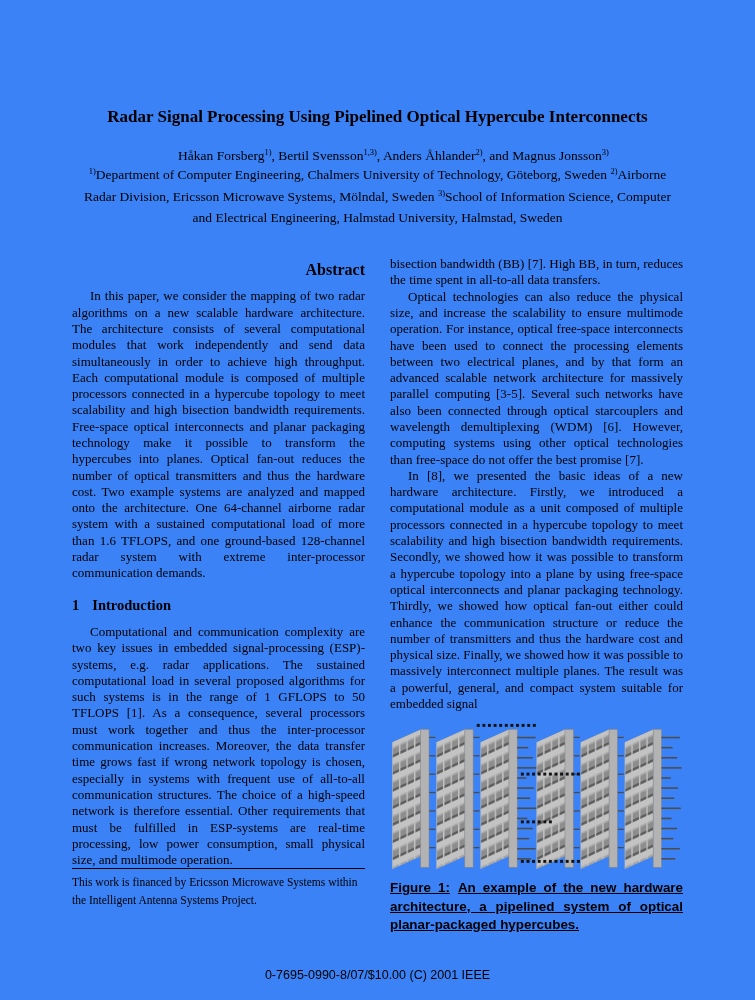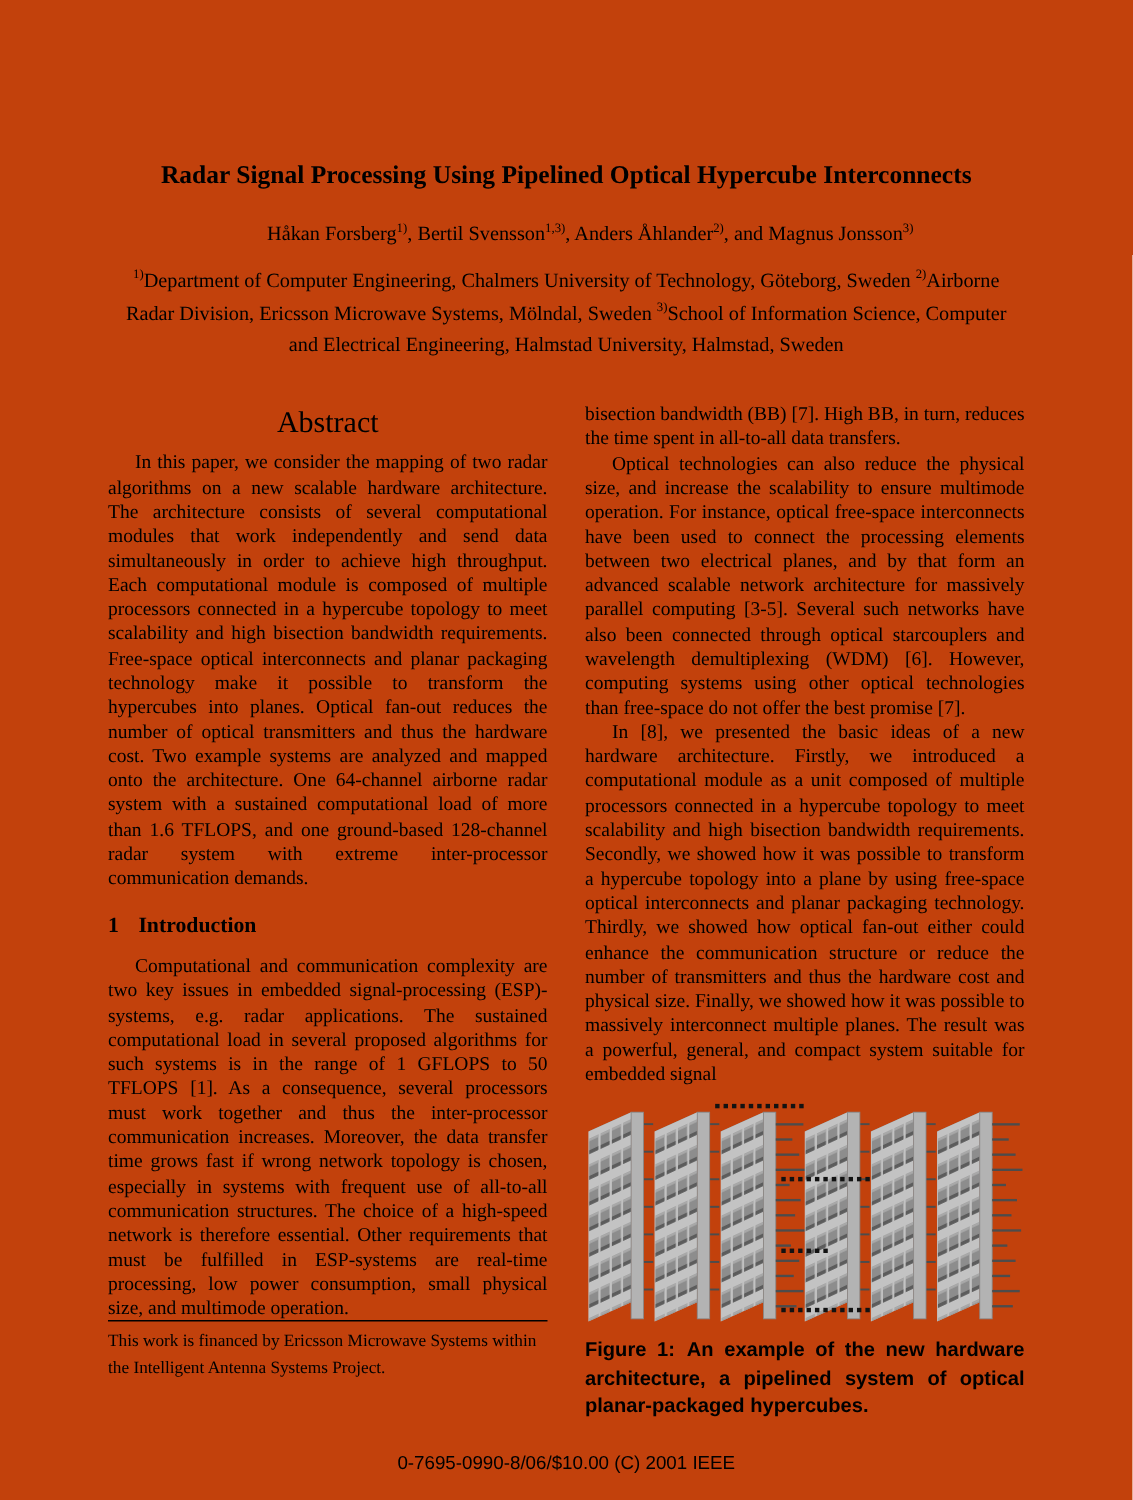--- a/index.html
+++ b/index.html
@@ -1,29 +1,29 @@
 <!DOCTYPE html>
 <html lang="en"><head>
 <meta charset="utf-8">
 <style>
   html,body{margin:0;padding:0;background:#ffffff;}
   body{width:755px;height:1000px;font-family:"Liberation Serif",serif;color:#000;}
-  .page{position:relative;width:755px;height:1000px;overflow:hidden;background:#c2410c;}
+  .page{position:relative;width:755px;height:1000px;overflow:hidden;background:#3b82f6;}
 
   .title{margin:0;padding:106px 88px 0;text-align:center;font-size:17px;font-weight:bold;line-height:1.25;}
   .authors{margin-top:21px;text-align:center;font-size:13.5px;margin-left:32px;}
   .authors sup,.affiliations sup{font-size:8.5px;vertical-align:super;line-height:0;}
-  .affiliations{margin:12px 76px 0;text-align:center;font-size:13.5px;line-height:1.6;}
+  .affiliations{margin:0 76px 0;text-align:center;font-size:13.5px;line-height:1.6;}
 
   .columns{display:flex;margin:27px 72px 0;gap:25px;}
   .col{width:293px;font-size:13px;line-height:16.3px;text-align:justify;}
   .col p{margin:0;text-indent:18px;}
   .col p.noindent{text-indent:0;}
 
-  .abstract-h{margin:6px 0 10px;text-align:center;font-size:20px;font-weight:normal;}
+  .abstract-h{margin:6px 0 10px;text-align:right;font-size:16px;font-weight:bold;}
   .abstract-text{}
 
   .sec-h{margin:15px 0 11px;font-size:14.5px;font-weight:bold;}
   .sec-h .sec-title{margin-left:13px;}
 
   .footnote{margin-top:13px;border-top:1px solid #000;padding-top:5px;
             font-size:11.5px;line-height:1.5;text-align:left;}
 
   .figure-block{margin:11px 0 0;}
   .figure-img{display:block;}
@@ -55,21 +55,21 @@
       <p>Computational and communication complexity are two key issues in embedded signal-processing (ESP)-systems, e.g. radar applications. The sustained computational load in several proposed algorithms for such systems is in the range of 1 GFLOPS to 50 TFLOPS [1]. As a consequence, several processors must work together and thus the inter-processor communication increases. Moreover, the data transfer time grows fast if wrong network topology is chosen, especially in systems with frequent use of all-to-all communication structures. The choice of a high-speed network is therefore essential. Other requirements that must be fulfilled in ESP-systems are real-time processing, low power consumption, small physical size, and multimode operation.</p>
 
       <p class="footnote noindent">This work is financed by Ericsson Microwave Systems within the Intelligent Antenna Systems Project.</p>
     </div>
 
     <div class="col">
       <p class="noindent">bisection bandwidth (BB) [7]. High BB, in turn, reduces the time spent in all-to-all data transfers.</p>
       <p>Optical technologies can also reduce the physical size, and increase the scalability to ensure multimode operation. For instance, optical free-space interconnects have been used to connect the processing elements between two electrical planes, and by that form an advanced scalable network architecture for massively parallel computing [3-5]. Several such networks have also been connected through optical starcouplers and wavelength demultiplexing (WDM) [6]. However, computing systems using other optical technologies than free-space do not offer the best promise [7].</p>
       <p>In [8], we presented the basic ideas of a new hardware architecture. Firstly, we introduced a computational module as a unit composed of multiple processors connected in a hypercube topology to meet scalability and high bisection bandwidth requirements. Secondly, we showed how it was possible to transform a hypercube topology into a plane by using free-space optical interconnects and planar packaging technology. Thirdly, we showed how optical fan-out either could enhance the communication structure or reduce the number of transmitters and thus the hardware cost and physical size. Finally, we showed how it was possible to massively interconnect multiple planes. The result was a powerful, general, and compact system suitable for embedded signal</p>
 
-      <figure class="figure-block" style="margin-left:0;margin-right:0;">
+      <figure class="figure-block" style="margin-left:0;margin-right:0;text-decoration:underline;">
         <svg class="figure-img" viewBox="0 0 318 160" width="293" height="147" xmlns="http://www.w3.org/2000/svg">
           <defs>
             <pattern id="chips" width="8.2" height="18.6" patternUnits="userSpaceOnUse" patternTransform="skewY(-25)">
               <rect x="0.6" y="3" width="6.6" height="11" fill="#8d8d8d"></rect>
               <rect x="0.6" y="3" width="6.6" height="1.8" fill="#aaaaaa"></rect>
               <rect x="0.6" y="11.4" width="6.6" height="2.8" fill="#5c5c5c"></rect>
             </pattern>
             <g id="board">
               <polygon points="0,16 31,2 40,2 9,16" fill="#7a7a7a"></polygon>
               <polygon points="0,16 31,2 31,140 0,154" fill="#c3c3c3"></polygon>
@@ -138,15 +138,15 @@
           <use href="#dots11" x="142" y="54"></use>
           <use href="#dots6" x="142" y="106"></use>
           <use href="#dots11" x="142" y="149"></use>
         </svg>
         <figcaption class="figure-caption"><span class="figlabel">Figure 1:</span><span>An example of the new hardware architecture, a pipelined system of optical planar-packaged hypercubes.</span></figcaption>
       </figure>
     </div>
 
   </div>
 
-  <div class="footer">0-7695-0990-8/06/$10.00 (C) 2001 IEEE</div>
+  <div class="footer">0-7695-0990-8/07/$10.00 (C) 2001 IEEE</div>
 
 </div>
 
 </body></html>

